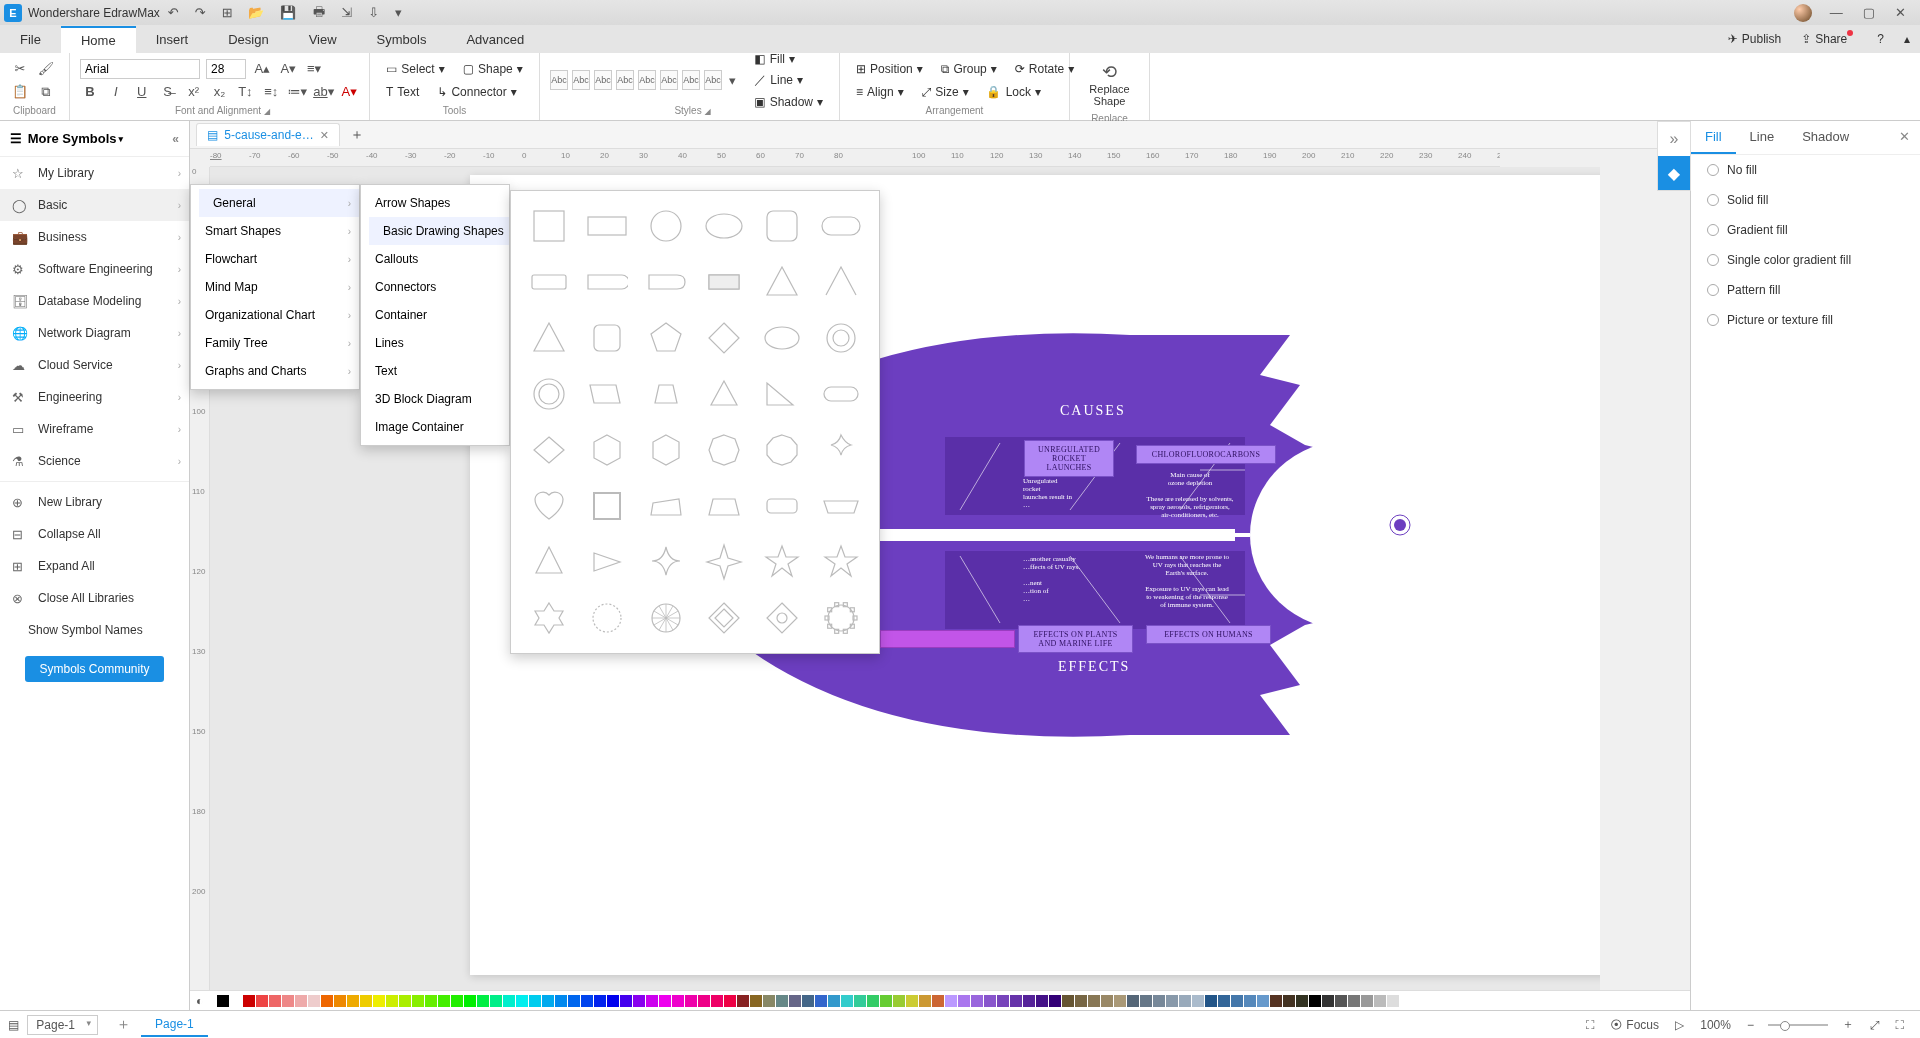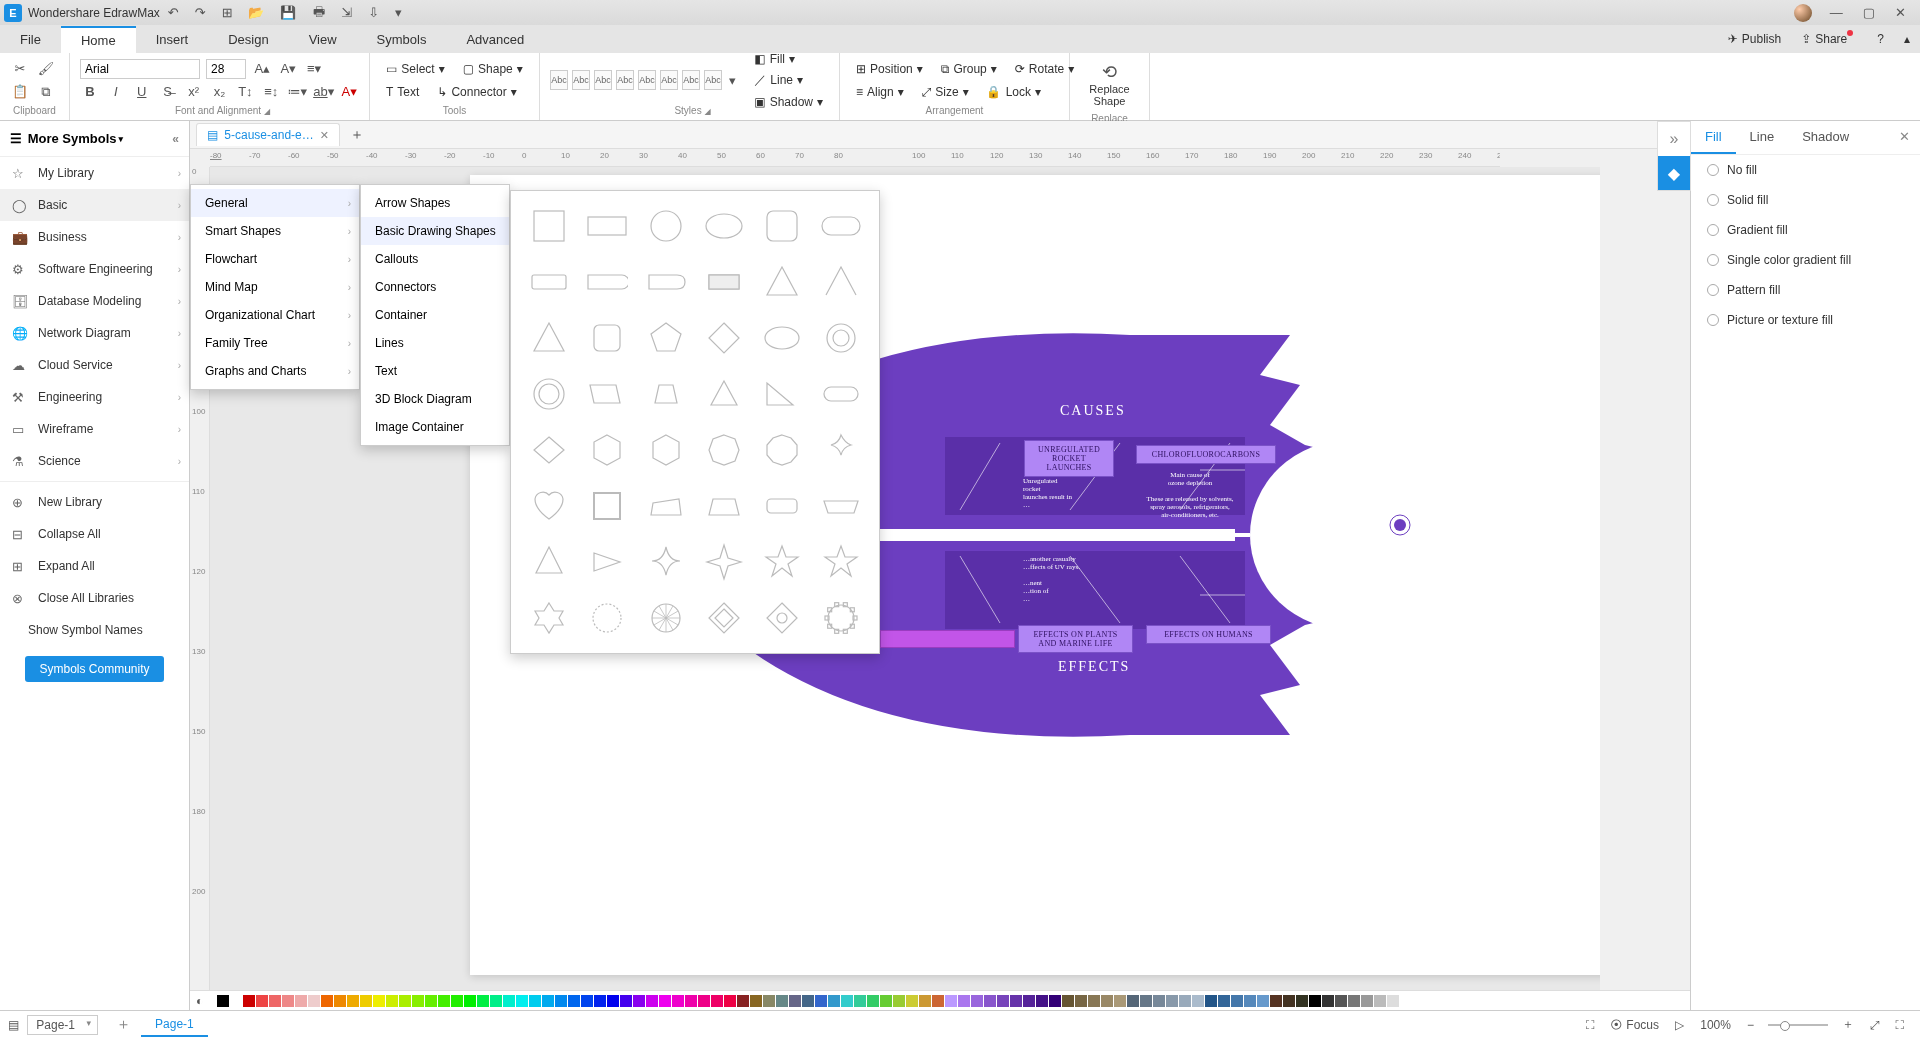--- a/index.html
+++ b/index.html
@@ -43,21 +43,21 @@
 .leftpanel .libitem { height:32px; display:flex; align-items:center; padding:0 12px; font-size:12px; color:#333; cursor:pointer; position:relative;}
 .leftpanel .libitem:hover, .leftpanel .libitem.hover { background:#f0f0f0; }
 .leftpanel .libitem .chev { position:absolute; right:8px; color:#aaa; font-size:10px;}
 .leftpanel .libicon { width:18px; color:#666; font-size:13px; margin-right:8px;}
 .leftpanel .sep { height:1px; background:#eee; margin:4px 0;}
 .leftpanel .community-btn { margin:10px auto; display:block; background:#1a8fe3; color:#fff; border:none; padding:6px 14px; border-radius:3px; font-size:12px; cursor:pointer;}
 
 
 .submenu { position:absolute; background:#fff; border:1px solid #ccc; box-shadow:0 4px 12px rgba(0,0,0,0.2); font-size:12px; z-index:100; padding:4px 0;}
 .submenu .subitem { height:28px; display:flex; align-items:center; padding:0 30px 0 14px; cursor:pointer; position:relative; white-space:nowrap;}
-.submenu .subitem.hover { background:#eef2ff; }
+.submenu .subitem.hover { background:#eef2ff;margin-left:8px; }
 .submenu .subitem .chev { position:absolute; right:8px; color:#aaa; font-size:10px;}
 .submenu1 { left:190px; top:184px; width:170px;}
 .submenu2 { left:360px; top:184px; width:150px;}
 .shapepalette { position:absolute; left:510px; top:190px; width:370px; background:#fff; border:1px solid #ccc; box-shadow:0 4px 12px rgba(0,0,0,0.2); z-index:100; padding:14px; display:grid; grid-template-columns:repeat(6,1fr); gap:14px 10px;}
 .shapepalette .shp { height:42px; display:flex; align-items:center; justify-content:center; cursor:pointer;}
 .shapepalette svg { stroke:#bbb; fill:none; stroke-width:1.2;}
 
 
 .doctabs { position:absolute; left:190px; right:0; top:121px; height:28px; background:#f5f5f5; border-bottom:1px solid #ddd; display:flex; align-items:center; font-size:12px; padding-left:6px; z-index:2;}
 .doctabs .doctab { padding:4px 10px; background:#fff; border:1px solid #ddd; border-bottom:none; border-radius:3px 3px 0 0; display:flex; align-items:center; gap:6px; color:#1a8fe3;}
@@ -762,20 +762,27 @@
       <div class="fish-box" style="left:616px;top:370px;width:125px">EFFECTS ON HUMANS</div>
 
       <div style="position:absolute;left:350px;top:375px;width:135px;height:18px;background:#c255e8;border:1px solid #9a3cc0"></div>
 
       <div class="fish-text" style="left:590px;top:216px;width:140px;white-space:pre">Main cause of
 ozone depletion
 
 These are released by solvents,
 spray aerosols, refrigerators,
 air-conditioners, etc.</div>
+      <div class="fish-text" style="left:582px;top:298px;width:150px;white-space:pre">We humans are more prone to
+UV rays that reaches the
+Earth's surface.
+
+Exposure to UV rays can lead
+to weakening of the response
+of immune system.</div>
       <div class="fish-text" style="left:493px;top:222px;width:70px;white-space:pre;text-align:left">Unregulated
 rocket
 launches result in
 …</div>
       <div class="fish-text" style="left:493px;top:300px;width:80px;white-space:pre;text-align:left">…another casualty
 …ffects of UV rays.
 
 …nent
 …tion of
 …</div>

